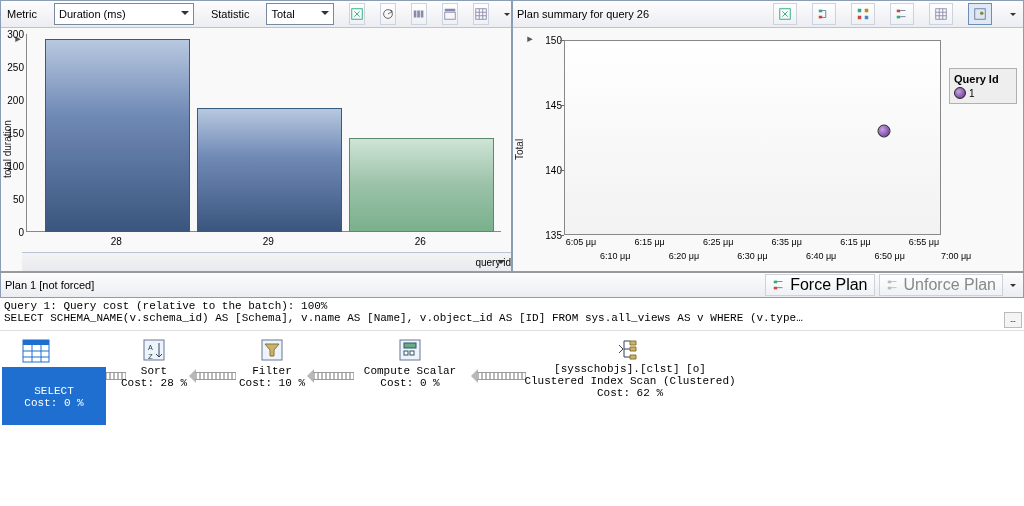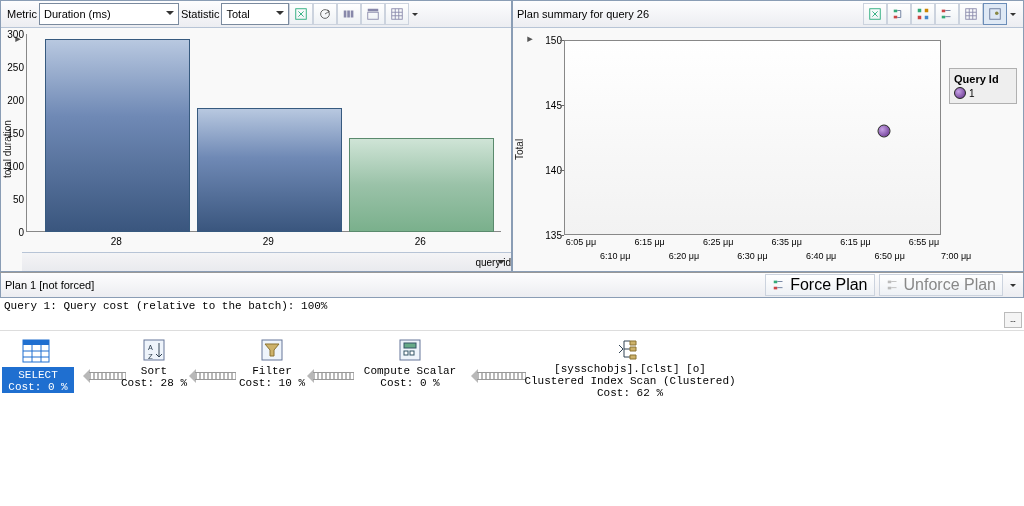--- a/index.html
+++ b/index.html
@@ -1,20 +1,20 @@
 <!DOCTYPE html>
 <html><head>
 <meta charset="utf-8">
 <style>
   html,body{margin:0;padding:0;font-family:"Segoe UI",Tahoma,sans-serif;font-size:11px;color:#000;background:#fff;width:1024px;height:506px;overflow:hidden}
   .top{display:flex;height:272px;border-bottom:1px solid #999}
   .panel{position:relative;border:1px solid #8a9db5;background:#f8f8f8;display:flex;flex-direction:column}
   .panel-left{width:510px}
   .panel-right{flex:1}
-  .toolbar{display:flex;align-items:center;gap:0;padding:2px 4px;border-bottom:1px solid #b7c4d6;background:linear-gradient(#fdfdfe,#ecedf1);height:22px}
+  .toolbar{display:flex;align-items:center;gap:15px;padding:2px 4px;border-bottom:1px solid #b7c4d6;background:linear-gradient(#fdfdfe,#ecedf1);height:22px}
   .tb-label{padding:0 2px}
   .tb-select{border:1px solid #7a8a9e;height:18px;background:#fff;padding:1px 14px 1px 4px;position:relative;display:inline-flex;align-items:center;min-width:70px}
   .tb-select::after{content:"";position:absolute;right:4px;top:7px;border:4px solid transparent;border-top-color:#333}
   .tb-btn{width:22px;height:20px;border:1px solid #ccd3de;background:linear-gradient(#fff,#eef1f5);display:flex;align-items:center;justify-content:center;cursor:pointer}
   .tb-btn.sel{border:1px solid #6b8db8;background:#dfe9f5}
   .tb-drop{width:12px;height:20px;display:flex;align-items:center;justify-content:center}
   .tb-drop::after{content:"";border:3px solid transparent;border-top-color:#333;margin-top:3px}
   .icon{width:14px;height:14px}
   .chart-area{flex:1;display:flex;position:relative;background:#f9f9f9}
   .ylabel{writing-mode:vertical-rl;transform:rotate(180deg);font-size:10px;text-align:center;padding:0 1px;color:#222}
@@ -45,21 +45,21 @@
   .plan-hdr{display:flex;align-items:center;height:24px;border:1px solid #8a9db5;border-top:none;background:linear-gradient(#fdfdfe,#ecedf1);padding:0 4px;gap:4px}
   .plan-hdr .title{flex:1;font-size:11px}
   .plan-btn{height:20px;border:1px solid #ccd3de;background:linear-gradient(#fff,#eef1f5);display:flex;align-items:center;padding:0 6px;gap:4px;cursor:pointer;font-size:16px}
   .plan-btn.disabled{color:#888}
   .query-txt{font-family:"Consolas","Courier New",monospace;font-size:11px;padding:2px 4px;white-space:nowrap;overflow:hidden;position:relative;height:28px;border-bottom:1px solid #ddd}
   .ellips-box{position:absolute;right:2px;bottom:2px;width:16px;height:14px;border:1px solid #bbb;background:#f4f4f4;display:flex;align-items:center;justify-content:center;font-size:9px}
   .plan-canvas{position:relative;height:160px;font-family:"Consolas","Courier New",monospace;font-size:11px;background:#fff}
   .op{position:absolute;text-align:center;width:140px}
   .op svg{display:block;margin:0 auto 2px}
   .op .ln{white-space:nowrap}
-  .op.sel{background:#1f6fd0;color:#fff;padding:0;width:72px}
+  .op.sel{background:#1f6fd0;color:#fff;padding:16px;width:72px}
   .arrow{position:absolute;height:10px;display:flex;align-items:center}
   .arrow .shaft{flex:1;height:6px;background:repeating-linear-gradient(90deg,#b8b8b8 0 2px,#fff 2px 4px);border:1px solid #999;border-left:none;border-right:none}
   .arrow .head{width:0;height:0;border:7px solid transparent;border-right-color:#b8b8b8;margin-right:-1px}
   .right-toolbar-title{flex:1}
 </style>
 </head>
 <body>
 
 <div class="top">
 
@@ -243,20 +243,21 @@
         <rect x="2" y="10" width="4" height="3" fill="#bbb"></rect>
         <path d="M6 4h6M6 11h6" stroke="#bbb"></path>
       </svg>
     <span>Unforce Plan</span>
   </span>
   <span class="tb-drop"></span>
 </div>
 
 <div class="query-txt">
   <div>Query 1: Query cost (relative to the batch): 100%</div>
+  <div>SELECT SCHEMA_NAME(v.schema_id) AS [Schema], v.name AS [Name], v.object_id AS [ID] FROM sys.all_views AS v WHERE (v.type…</div>
   <div class="ellips-box">…</div>
 </div>
 
 <div class="plan-canvas">
 
   <div class="arrow" style="left:76px;width:50px;top:40px">
       <div class="head"></div>
       <div class="shaft"></div>
     </div>
   <div class="arrow" style="left:182px;width:54px;top:40px">

